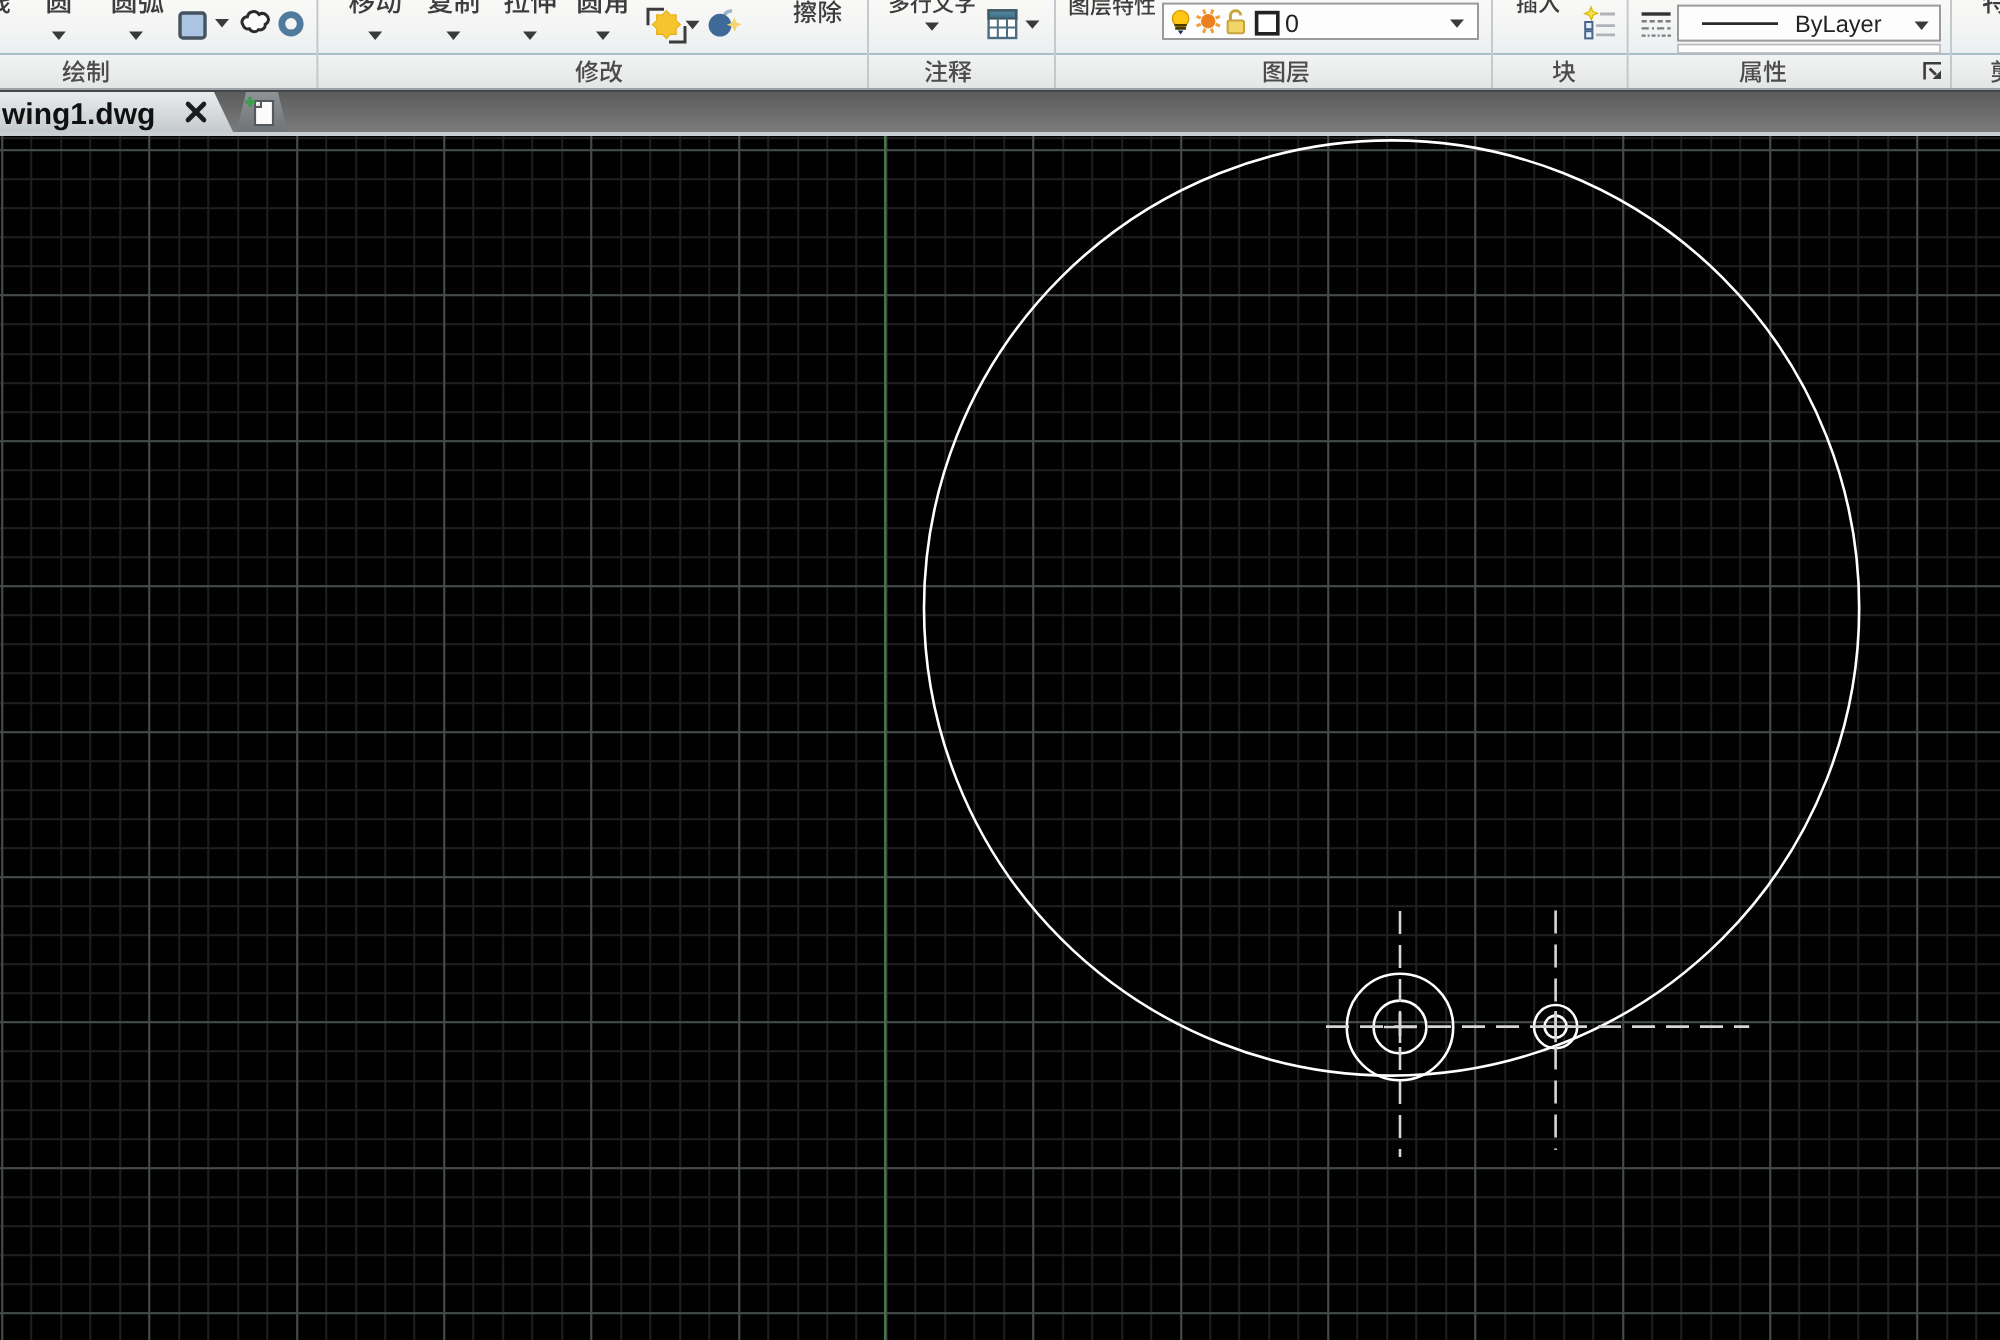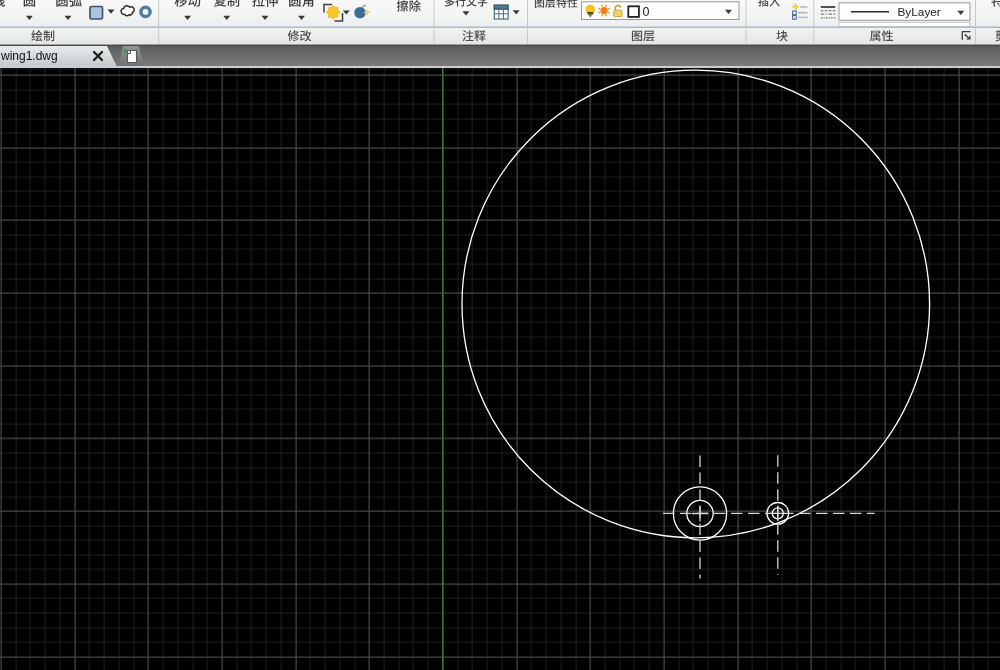--- a/index.html
+++ b/index.html
@@ -2,21 +2,21 @@
 <html><head><meta charset="utf-8">
 <style>
 html,body {margin:0;padding:0;width:1000px;height:670px;overflow:hidden;background:#000;
   font-family:"Liberation Sans",sans-serif;}
 #ribbon {position:absolute;left:0;top:0;display:block;}
 #tabbar {position:absolute;left:0;top:45px;width:1000px;height:21px;
   background:linear-gradient(#5c5c5c,#7b7b7b);border-top:1px solid #474747;box-sizing:border-box;}
 #tab {position:absolute;left:0;top:0;width:118px;height:21px;
   background:linear-gradient(#e9eced,#c3c8cc);
   clip-path:polygon(0 0,107px 0,117px 21px,0 21px);}
-#tab span {position:absolute;left:1px;top:3px;font-size:12px;font-weight:normal;color:#101010;letter-spacing:0;}
+#tab span {position:absolute;left:1px;top:3px;font-size:15px;font-weight:bold;color:#101010;letter-spacing:0;}
 #tabx {position:absolute;left:92px;top:4px;}
 #newtab {position:absolute;left:117px;top:0;width:28px;height:21px;
   background:linear-gradient(#8f9396,#6e7275);
   clip-path:polygon(6px 0,22px 0,27px 21px,1px 21px);}
 #edgeline {position:absolute;left:0;top:66px;width:1000px;height:2px;background:#c9ced2;}
 #canvas {position:absolute;left:0;top:68px;width:1000px;height:602px;background:
   repeating-linear-gradient(90deg,#454b4b 0,#454b4b 1px,transparent 1px,transparent 73.66px),
   repeating-linear-gradient(180deg,#454b4b 0,#454b4b 1px,transparent 1px,transparent 72.7px),
   repeating-linear-gradient(90deg,#1f1f1f 0,#1f1f1f 1px,transparent 1px,transparent 14.732px),
   repeating-linear-gradient(180deg,#1f1f1f 0,#1f1f1f 1px,transparent 1px,transparent 14.54px);

